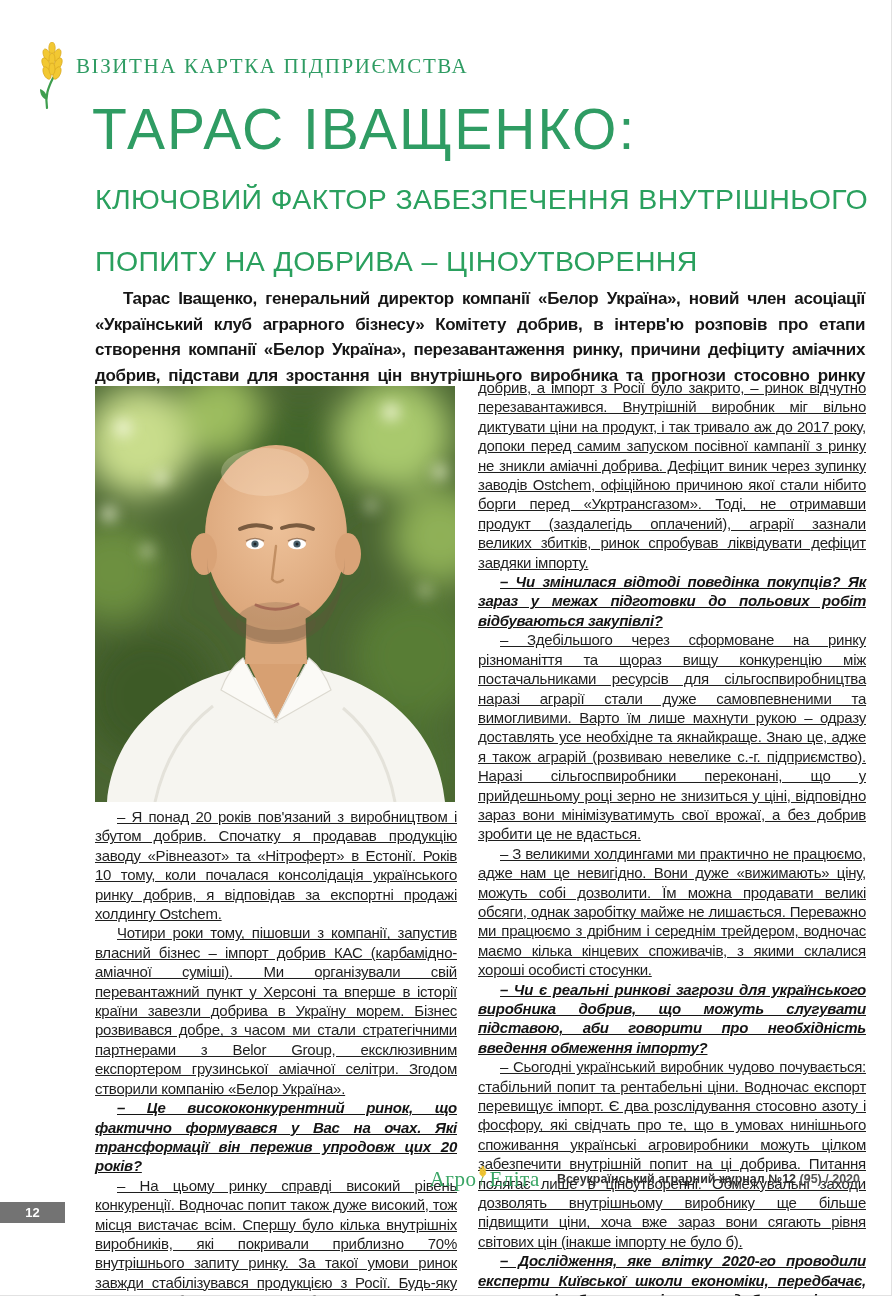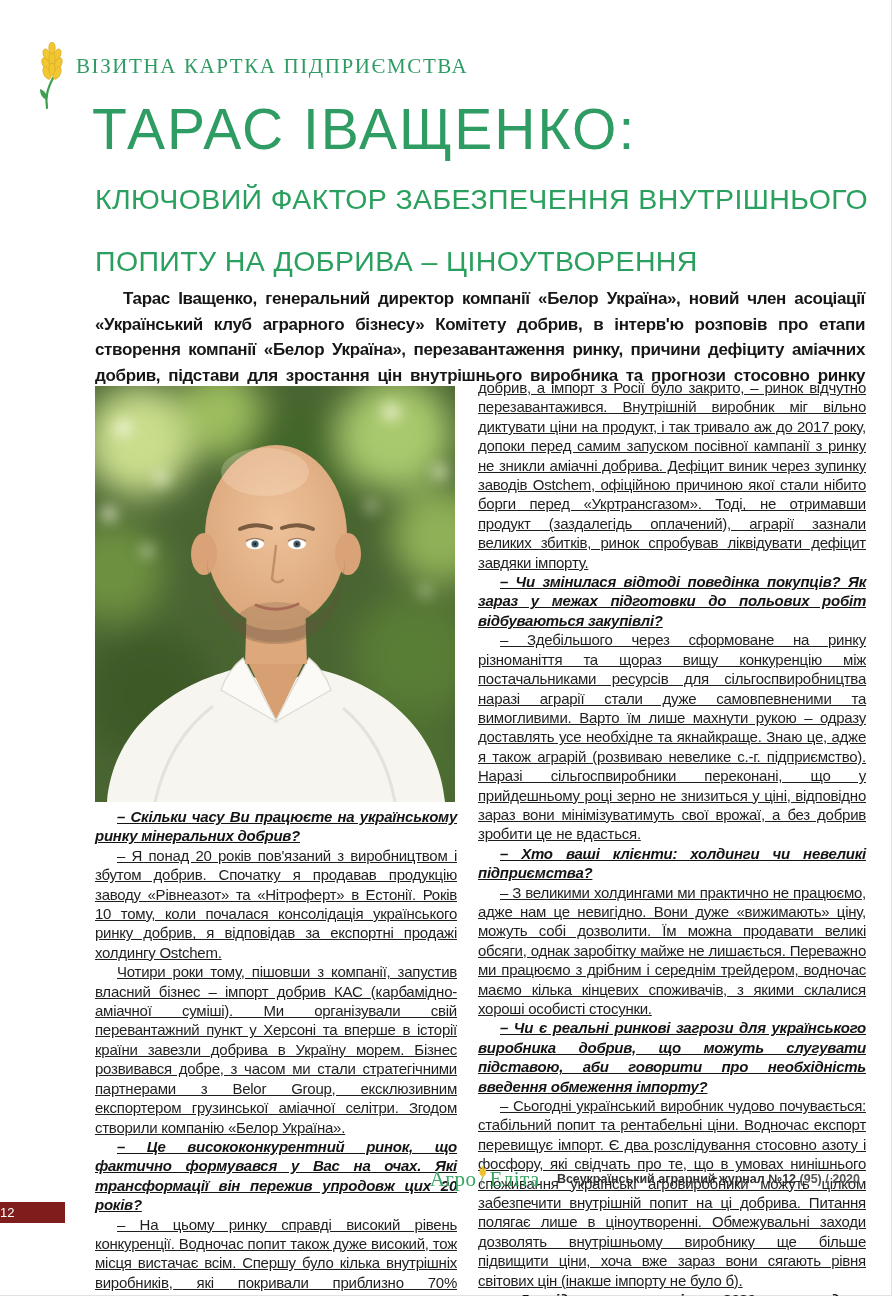--- a/index.html
+++ b/index.html
@@ -36,22 +36,22 @@
   .col-right{left:478px;top:378px;width:388px;}
   .photo{width:360px;height:416px;margin-bottom:5px;overflow:hidden;}
   .col p{
     margin:0;font-size:15px;line-height:19.4px;color:#1f1f1f;
     letter-spacing:-0.25px;text-align:justify;text-indent:22px;text-decoration:underline;
   }
   .col p.q{font-weight:bold;font-style:italic;color:#141414;}
   .col p.noind{text-indent:0;}
   .pagenum-bar{
     position:absolute;left:0;top:1202px;width:65px;height:21px;
-    background:#7f1d1d;color:#fff;font-size:13px;font-weight:normal;
-    display:flex;align-items:center;justify-content:flex-start;
+    background:#737373;color:#fff;font-size:13px;font-weight:bold;
+    display:flex;align-items:center;justify-content:center;
   }
   .credit{
     position:absolute;right:32px;top:1166px;display:flex;align-items:center;gap:17px;
   }
   .logo{
     font-family:"Liberation Serif",serif;font-size:21px;color:#3aa565;
     display:inline-flex;align-items:center;letter-spacing:.5px;
   }
   .logo-wheat{margin:0 1px 6px 1px;}
   .journal{font-size:12.5px;color:#3c3c3c;}
@@ -155,32 +155,30 @@
         <circle cx="202" cy="158" r="1.5" fill="#1c242a"></circle>
         <path d="M151,155 Q160,150 169,155 M193,155 Q202,150 211,155" stroke="rgba(90,60,40,0.5)" stroke-width="1.6" fill="none"></path>
 
         <path d="M181,160 L177,193 Q181,199 188,194" stroke="#c28f63" stroke-width="2.4" fill="none" stroke-linecap="round"></path>
 
         <path d="M161,219 Q181,228 203,218" stroke="#a66a55" stroke-width="3" fill="none" stroke-linecap="round"></path>
 
         <ellipse cx="170" cy="86" rx="44" ry="24" fill="rgba(255,240,220,0.25)"></ellipse>
       </svg>
     </div>
-    <p class="q">– Скільки часу Ви працюєте на українському ринку мінеральних добрив?</p>
     <p class="a">– Я понад 20 років пов'язаний з виробництвом і збутом добрив. Спочатку я продавав продукцію заводу «Рівнеазот» та «Нітроферт» в Естонії. Років 10 тому, коли почалася консолідація українського ринку добрив, я відповідав за експортні продажі холдингу Ostchem.</p>
     <p class="a">Чотири роки тому, пішовши з компанії, запустив власний бізнес – імпорт добрив КАС (карбамідно-аміачної суміші). Ми організували свій перевантажний пункт у Херсоні та вперше в історії країни завезли добрива в Україну морем. Бізнес розвивався добре, з часом ми стали стратегічними партнерами з Belor Group, ексклюзивним експортером грузинської аміачної селітри. Згодом створили компанію «Белор Україна».</p>
     <p class="q">– Це висококонкурентний ринок, що фактично формувався у Вас на очах. Які трансформації він пережив упродовж цих 20 років?</p>
     <p class="a">– На цьому ринку справді високий рівень конкуренції. Водночас попит також дуже високий, тож місця вистачає всім. Спершу було кілька внутрішніх виробників, які покривали приблизно 70% внутрішнього запиту ринку. За такої умови ринок завжди стабілізувався продукцією з Росії. Будь-яку кількість і будь-коли можна було імпортувати за конкурентоздатною ціною. Ринок КАСу з'явився років десять тому. Після того, як відбувалася масштабна консолідація підприємств-виробників азотних</p>
   </div>
 
   <div class="col col-right">
     <p class="a noind">добрив, а імпорт з Росії було закрито, – ринок відчутно перезавантажився. Внутрішній виробник міг вільно диктувати ціни на продукт, і так тривало аж до 2017 року, допоки перед самим запуском посівної кампанії з ринку не зникли аміачні добрива. Дефіцит виник через зупинку заводів Ostchem, офіційною причиною якої стали нібито борги перед «Укртрансгазом». Тоді, не отримавши продукт (заздалегідь оплачений), аграрії зазнали великих збитків, ринок спробував ліквідувати дефіцит завдяки імпорту.</p>
     <p class="q">– Чи змінилася відтоді поведінка покупців? Як зараз у межах підготовки до польових робіт відбуваються закупівлі?</p>
     <p class="a">– Здебільшого через сформоване на ринку різноманіття та щораз вищу конкуренцію між постачальниками ресурсів для сільгоспвиробництва наразі аграрії стали дуже самовпевненими та вимогливими. Варто їм лише махнути рукою – одразу доставлять усе необхідне та якнайкраще. Знаю це, адже я також аграрій (розвиваю невелике с.-г. підприємство). Наразі сільгоспвиробники переконані, що у прийдешньому році зерно не знизиться у ціні, відповідно зараз вони мінімізуватимуть свої врожаї, а без добрив зробити це не вдасться.</p>
-    <p class="q">– Хто ваші клієнти: холдинги чи невеликі підприємства?</p>
     <p class="a">– З великими холдингами ми практично не працюємо, адже нам це невигідно. Вони дуже «вижимають» ціну, можуть собі дозволити. Їм можна продавати великі обсяги, однак заробітку майже не лишається. Переважно ми працюємо з дрібним і середнім трейдером, водночас маємо кілька кінцевих споживачів, з якими склалися хороші особисті стосунки.</p>
     <p class="q">– Чи є реальні ринкові загрози для українського виробника добрив, що можуть слугувати підставою, аби говорити про необхідність введення обмеження імпорту?</p>
     <p class="a">– Сьогодні український виробник чудово почувається: стабільний попит та рентабельні ціни. Водночас експорт перевищує імпорт. Є два розслідування стосовно азоту і фосфору, які свідчать про те, що в умовах нинішнього споживання українські агровиробники можуть цілком забезпечити внутрішній попит на ці добрива. Питання полягає лише в ціноутворенні. Обмежувальні заходи дозволять внутрішньому виробнику ще більше підвищити ціни, хоча вже зараз вони сягають рівня світових цін (інакше імпорту не було б).</p>
     <p class="q">– Дослідження, яке влітку 2020-го проводили експерти Київської школи економіки, передбачає, що у разі обмеження імпорту добрив очікувана сума фінансових втрат аграріїв може сягнути 500 млн доларів. Наскільки адекватною Вам видається ця цифра?</p>
 
   </div>
 
   <div class="pagenum-bar">
     <span>12</span>
   </div>

